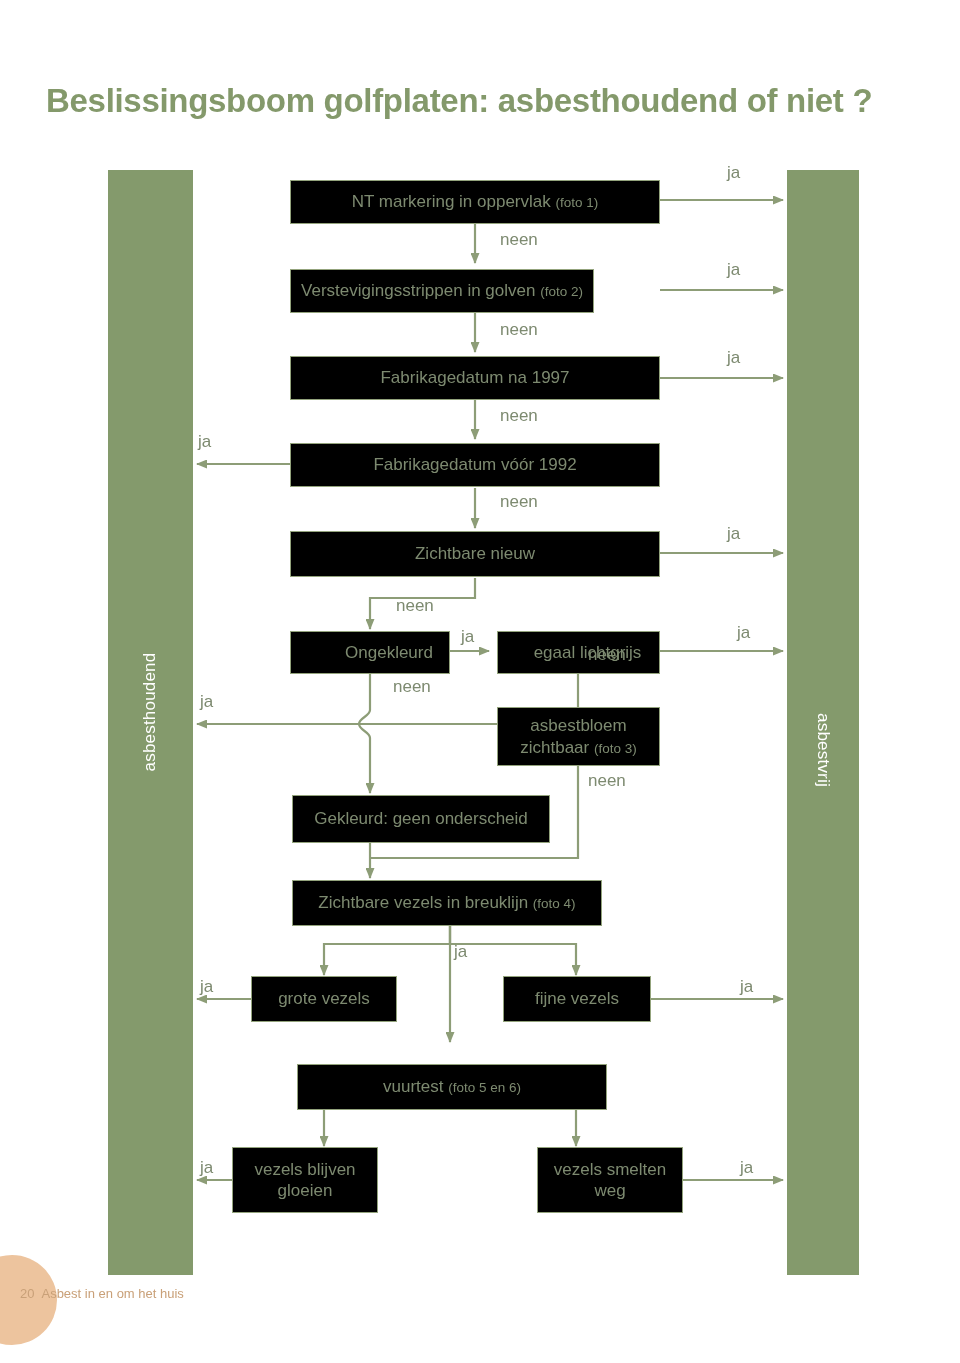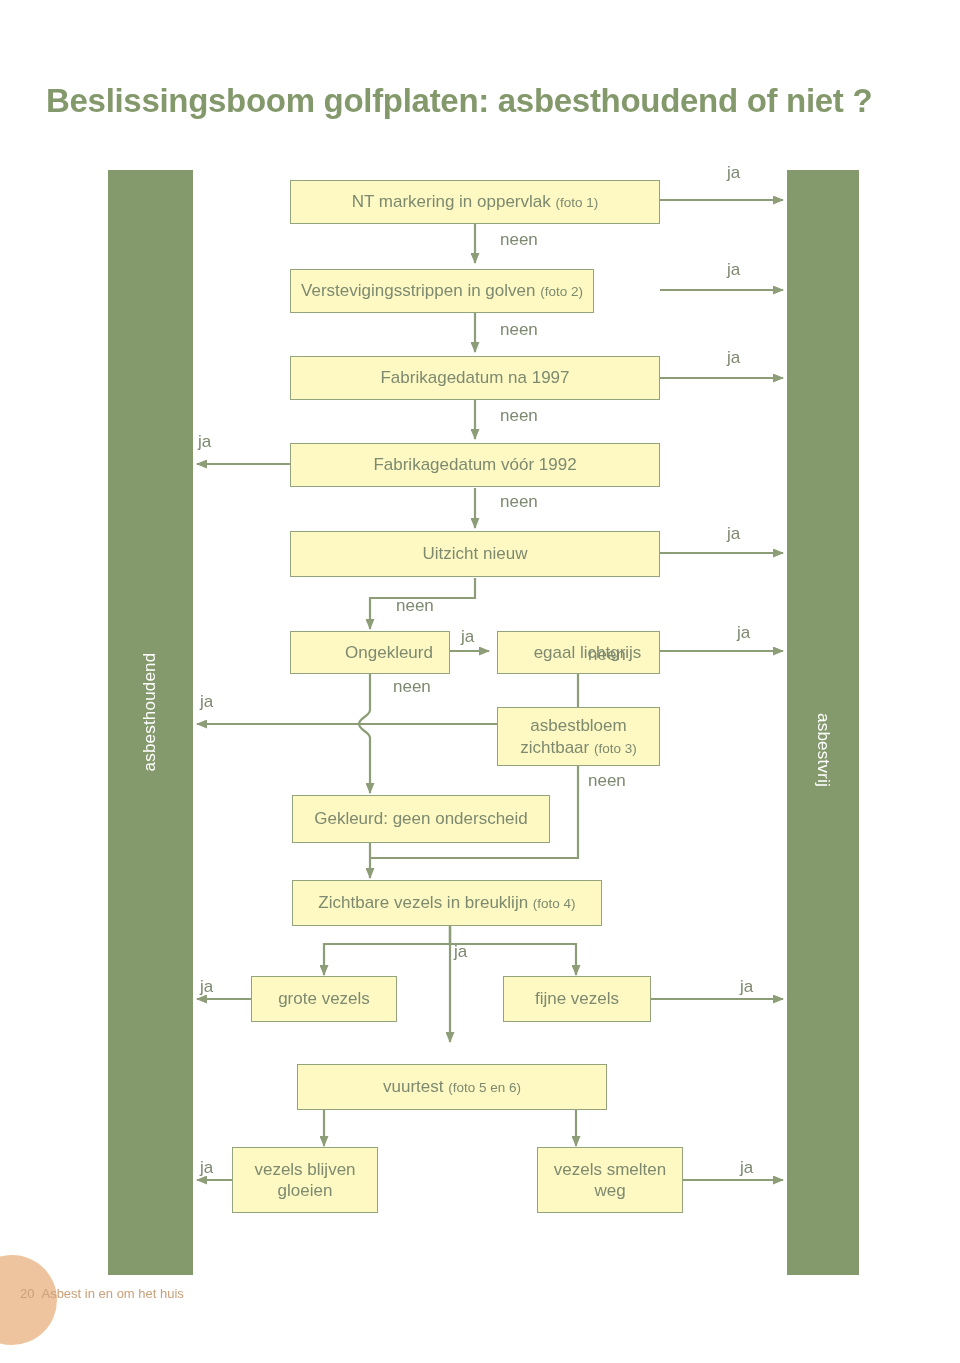--- a/index.html
+++ b/index.html
@@ -46,21 +46,21 @@
   #label-left span{transform:rotate(-90deg);white-space:nowrap;}
   #label-right{
     left:787px;top:650px;width:72px;height:200px;
     display:flex;align-items:center;justify-content:center;
   }
   #label-right span{transform:rotate(90deg);white-space:nowrap;}
 
   
   .node{
     position:absolute;
-    background:#fef9c3;
+    background:#000000;
     border:1px solid #93a37c;
     box-sizing:border-box;
     display:flex;align-items:center;justify-content:center;
     text-align:center;
     color:#7d8a70;
     font-size:17px;
     line-height:1.25;
     padding:2px 6px;
   }
   .node .sm{font-size:13.5px;}
@@ -167,21 +167,21 @@
 
   <div class="node" style="left:290px;top:356px;width:370px;height:44px;">
     <span>Fabrikagedatum na 1997</span>
   </div>
 
   <div class="node" style="left:290px;top:443px;width:370px;height:44px;">
     <span>Fabrikagedatum vóór 1992</span>
   </div>
 
   <div class="node" style="left:290px;top:531px;width:370px;height:46px;">
-    <span>Uitzicht nieuw</span>
+    <span>Zichtbare nieuw</span>
   </div>
 
   <div class="node" style="left:290px;top:631px;width:160px;height:43px;padding-left:44px;">
     <span>Ongekleurd</span>
   </div>
 
   <div class="node" style="left:497px;top:631px;width:163px;height:43px;padding-left:24px;">
     <span>egaal lichtgrijs</span>
   </div>
 

